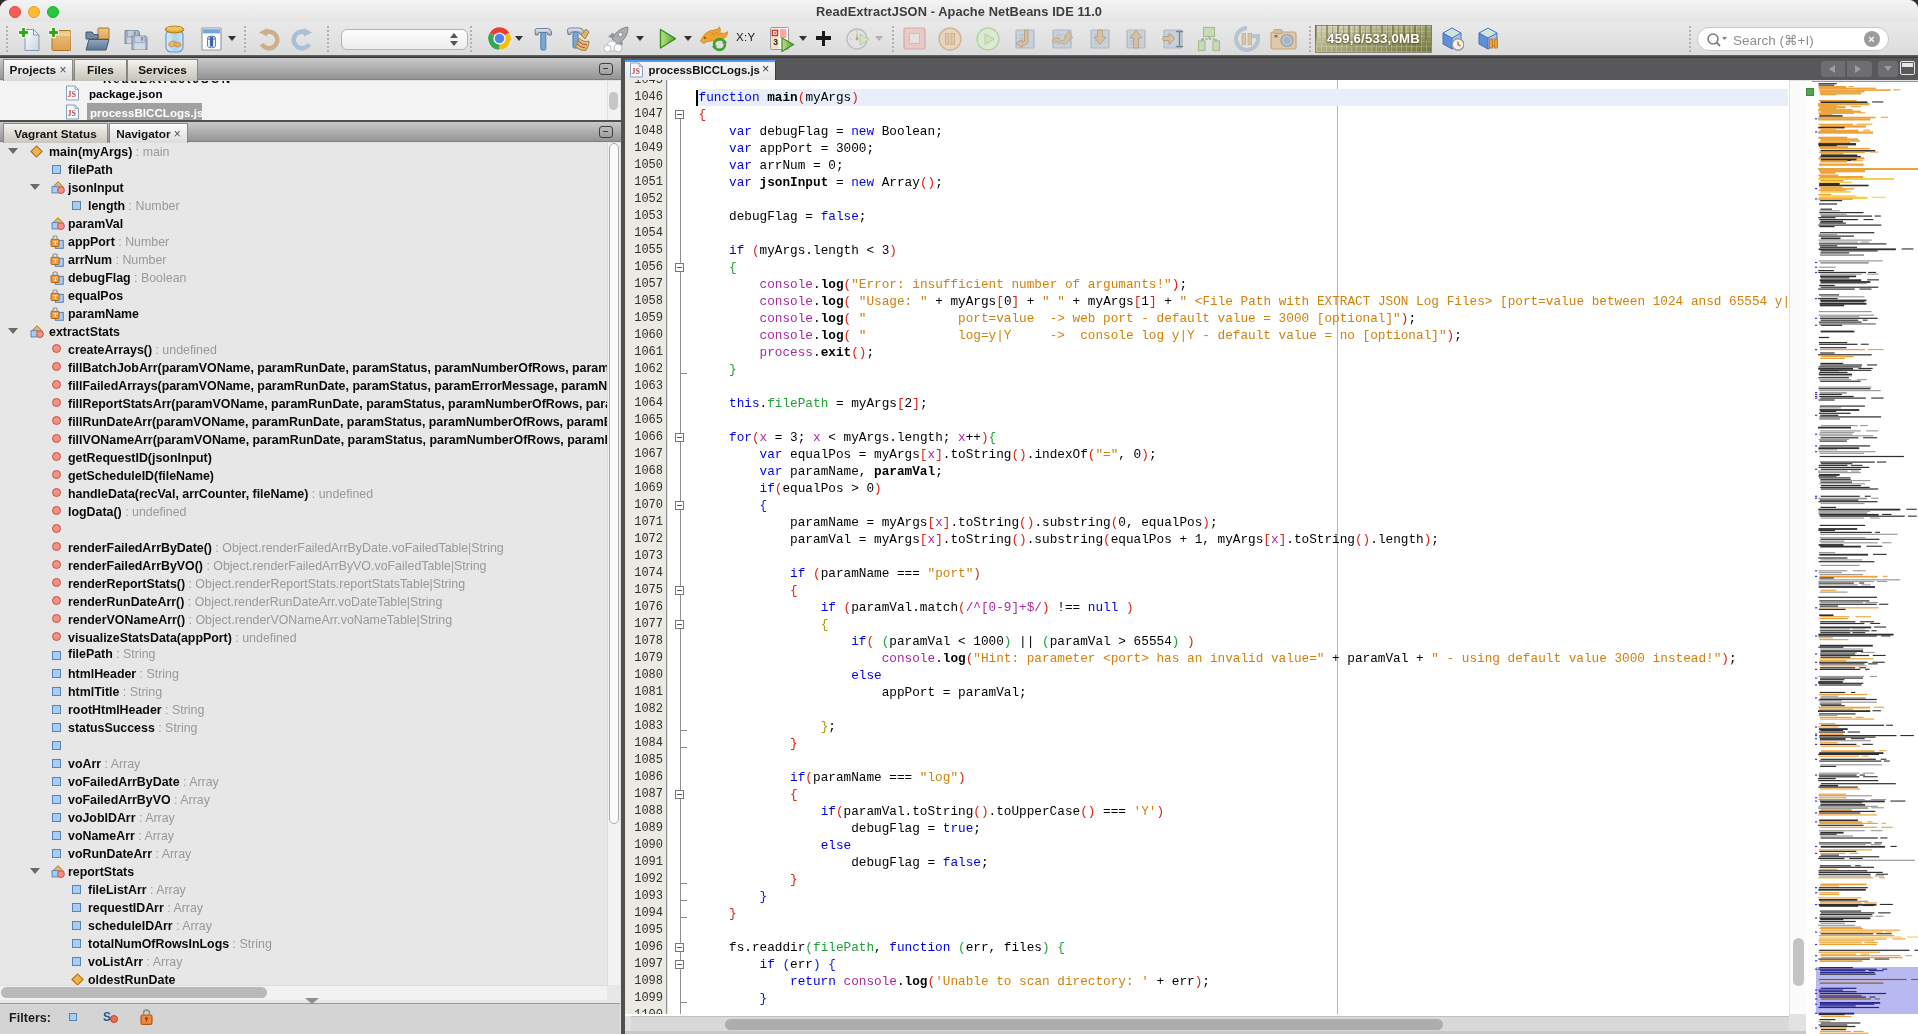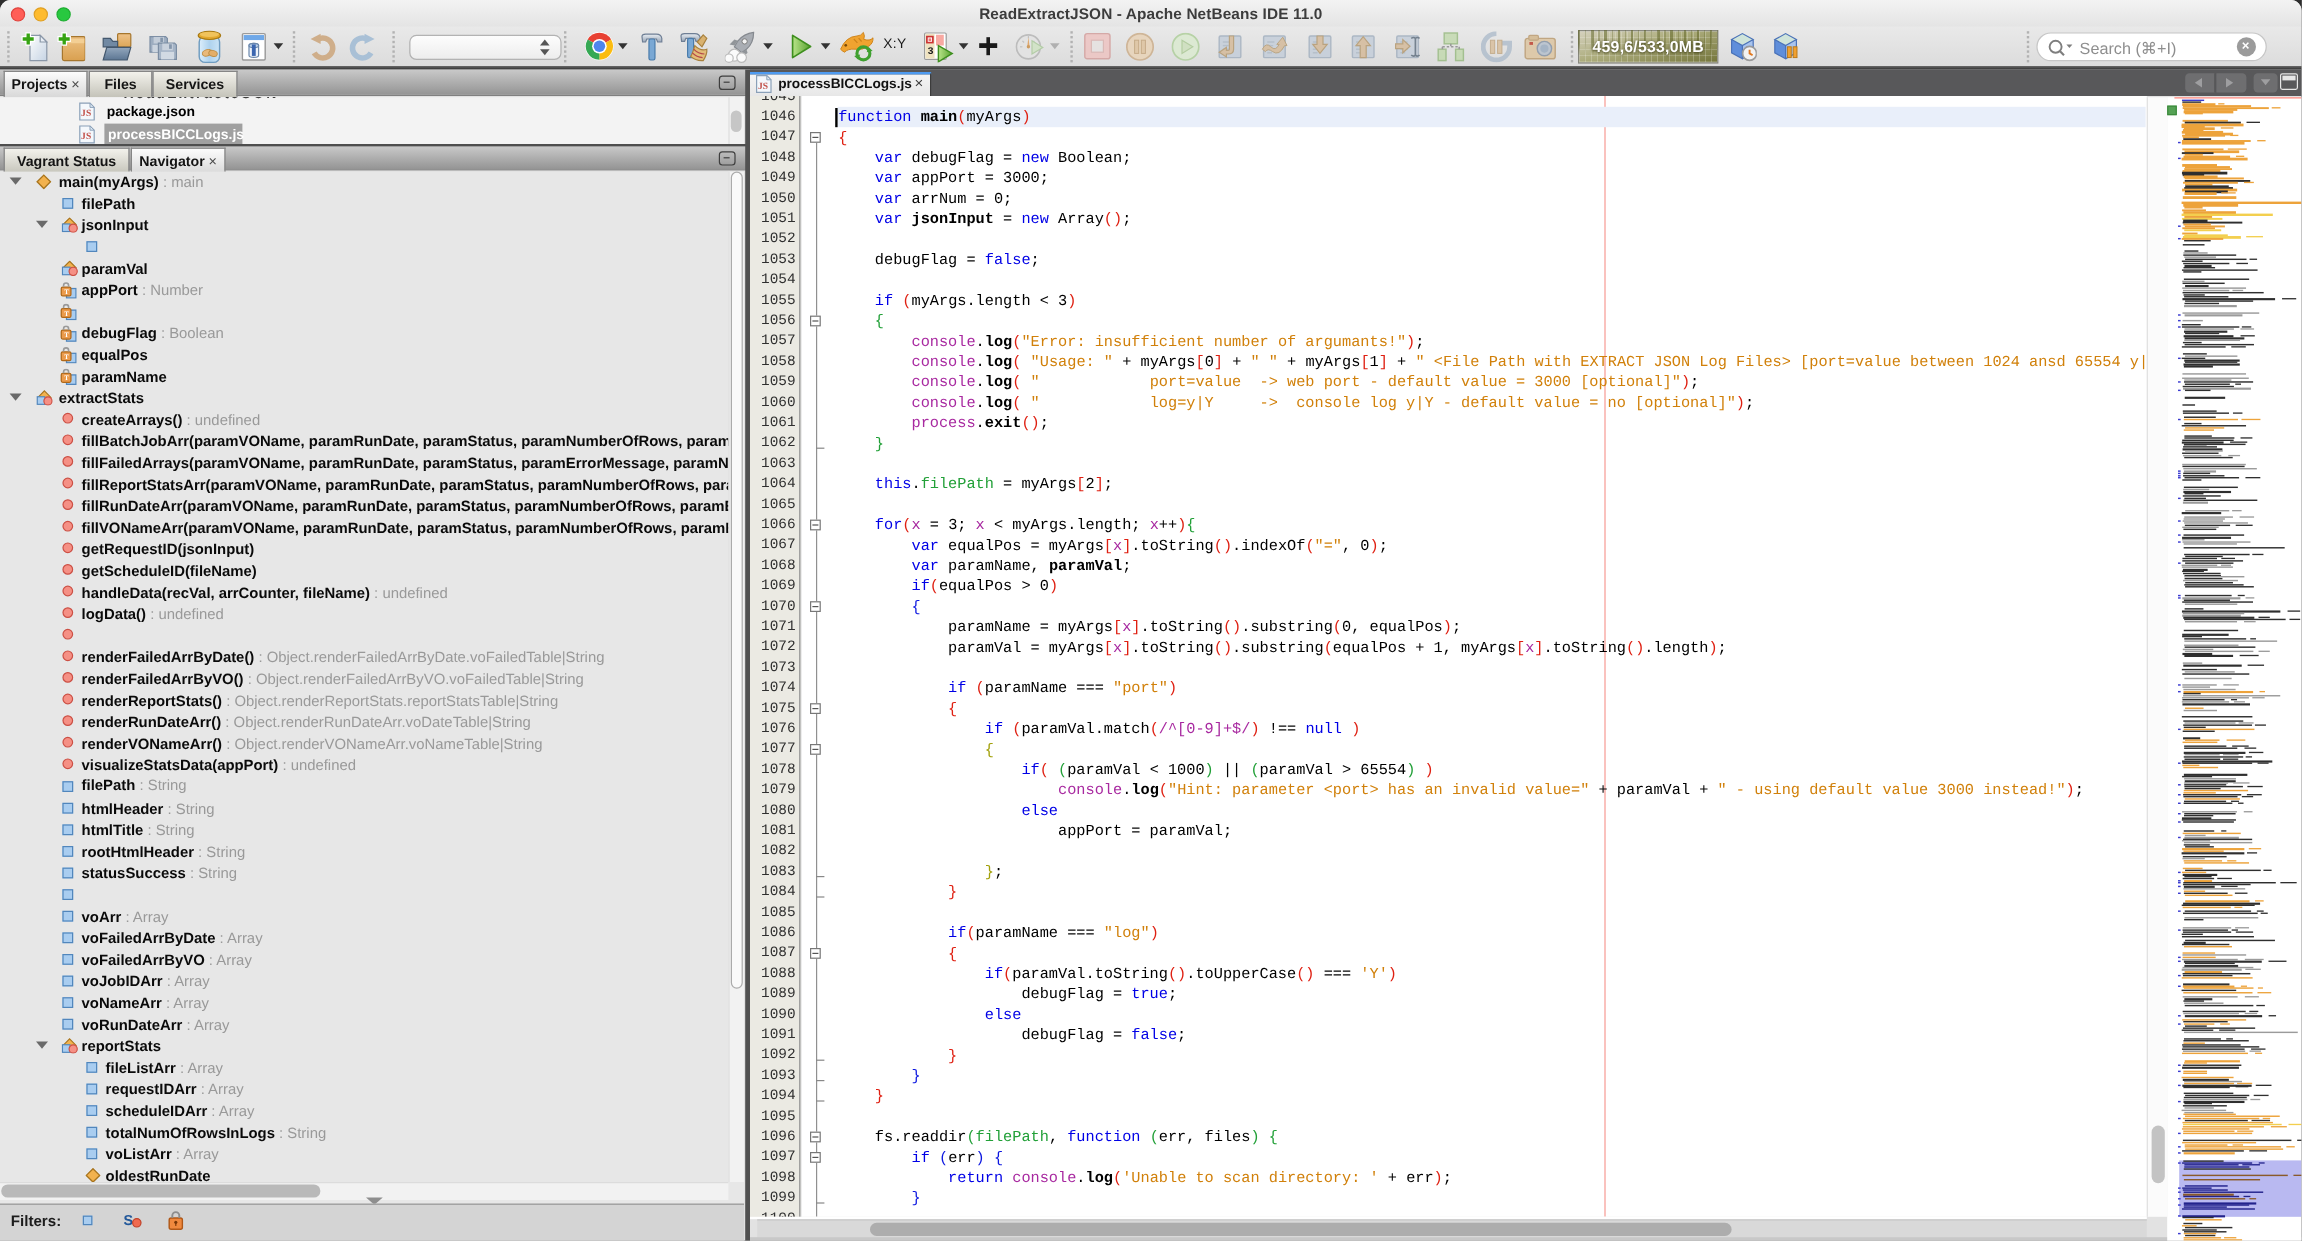--- a/index.html
+++ b/index.html
@@ -122,39 +122,41 @@
       <div class="abs" style="left:52px;top:21.5px;width:9px;height:9px;background:#a9cdf0;border:1.4px solid #5186bc"></div>
       <div class="trow" style="left:68px;top:18px">filePath</div>
       <div class="texp" style="left:29.5px;top:41px"></div>
       <svg class="abs" style="left:51px;top:38.2px" width="14" height="13.2" viewBox="0 0 16 15">
         <path d="M8 0.8 L14.2 7 L8 13.2 L1.8 7 Z" fill="#f2b24e" stroke="#a8741c" stroke-width="1.1"></path>
         <rect x="1.2" y="6.4" width="7.2" height="7.2" fill="#a9cdf0" stroke="#5186bc" stroke-width="1.1"></rect>
         <circle cx="11.4" cy="10.4" r="3.9" fill="#f59085" stroke="#cc4f44" stroke-width="1.1"></circle>
       </svg>
       <div class="trow" style="left:68px;top:36px">jsonInput</div>
       <div class="abs" style="left:72px;top:57.5px;width:9px;height:9px;background:#a9cdf0;border:1.4px solid #5186bc"></div>
+      <div class="trow" style="left:88px;top:54px">length<span class="typ"> : Number</span></div>
       <svg class="abs" style="left:51px;top:74.2px" width="14" height="13.2" viewBox="0 0 16 15">
         <path d="M8 0.8 L14.2 7 L8 13.2 L1.8 7 Z" fill="#f2b24e" stroke="#a8741c" stroke-width="1.1"></path>
         <rect x="1.2" y="6.4" width="7.2" height="7.2" fill="#a9cdf0" stroke="#5186bc" stroke-width="1.1"></rect>
         <circle cx="11.4" cy="10.4" r="3.9" fill="#f59085" stroke="#cc4f44" stroke-width="1.1"></circle>
       </svg>
       <div class="trow" style="left:68px;top:72px">paramVal</div>
       <svg class="abs" style="left:50px;top:92px" width="14" height="14" viewBox="0 0 16 16">
         <rect x="6.2" y="6.2" width="9" height="9" fill="#a9cdf0" stroke="#5186bc" stroke-width="1.2"></rect>
         <rect x="1.2" y="4.8" width="9.2" height="8.4" rx="1.4" fill="#eb9b4c" stroke="#b06818" stroke-width="1.2"></rect>
         <path d="M3.4 4.5 L3.4 3.4 A2.4 2.4 0 0 1 8.2 3.4 L8.2 4.5" fill="none" stroke="#9a9a9a" stroke-width="1.5"></path>
         <text x="4" y="11.4" font-size="6.5" font-weight="bold" fill="#fff" font-family="Liberation Serif">T</text>
       </svg>
       <div class="trow" style="left:68px;top:90px">appPort<span class="typ"> : Number</span></div>
       <svg class="abs" style="left:50px;top:110px" width="14" height="14" viewBox="0 0 16 16">
         <rect x="6.2" y="6.2" width="9" height="9" fill="#a9cdf0" stroke="#5186bc" stroke-width="1.2"></rect>
         <rect x="1.2" y="4.8" width="9.2" height="8.4" rx="1.4" fill="#eb9b4c" stroke="#b06818" stroke-width="1.2"></rect>
         <path d="M3.4 4.5 L3.4 3.4 A2.4 2.4 0 0 1 8.2 3.4 L8.2 4.5" fill="none" stroke="#9a9a9a" stroke-width="1.5"></path>
         <text x="4" y="11.4" font-size="6.5" font-weight="bold" fill="#fff" font-family="Liberation Serif">T</text>
       </svg>
+      <div class="trow" style="left:68px;top:108px">arrNum<span class="typ"> : Number</span></div>
       <svg class="abs" style="left:50px;top:128px" width="14" height="14" viewBox="0 0 16 16">
         <rect x="6.2" y="6.2" width="9" height="9" fill="#a9cdf0" stroke="#5186bc" stroke-width="1.2"></rect>
         <rect x="1.2" y="4.8" width="9.2" height="8.4" rx="1.4" fill="#eb9b4c" stroke="#b06818" stroke-width="1.2"></rect>
         <path d="M3.4 4.5 L3.4 3.4 A2.4 2.4 0 0 1 8.2 3.4 L8.2 4.5" fill="none" stroke="#9a9a9a" stroke-width="1.5"></path>
         <text x="4" y="11.4" font-size="6.5" font-weight="bold" fill="#fff" font-family="Liberation Serif">T</text>
       </svg>
       <div class="trow" style="left:68px;top:126px">debugFlag<span class="typ"> : Boolean</span></div>
       <svg class="abs" style="left:50px;top:146px" width="14" height="14" viewBox="0 0 16 16">
         <rect x="6.2" y="6.2" width="9" height="9" fill="#a9cdf0" stroke="#5186bc" stroke-width="1.2"></rect>
         <rect x="1.2" y="4.8" width="9.2" height="8.4" rx="1.4" fill="#eb9b4c" stroke="#b06818" stroke-width="1.2"></rect>

